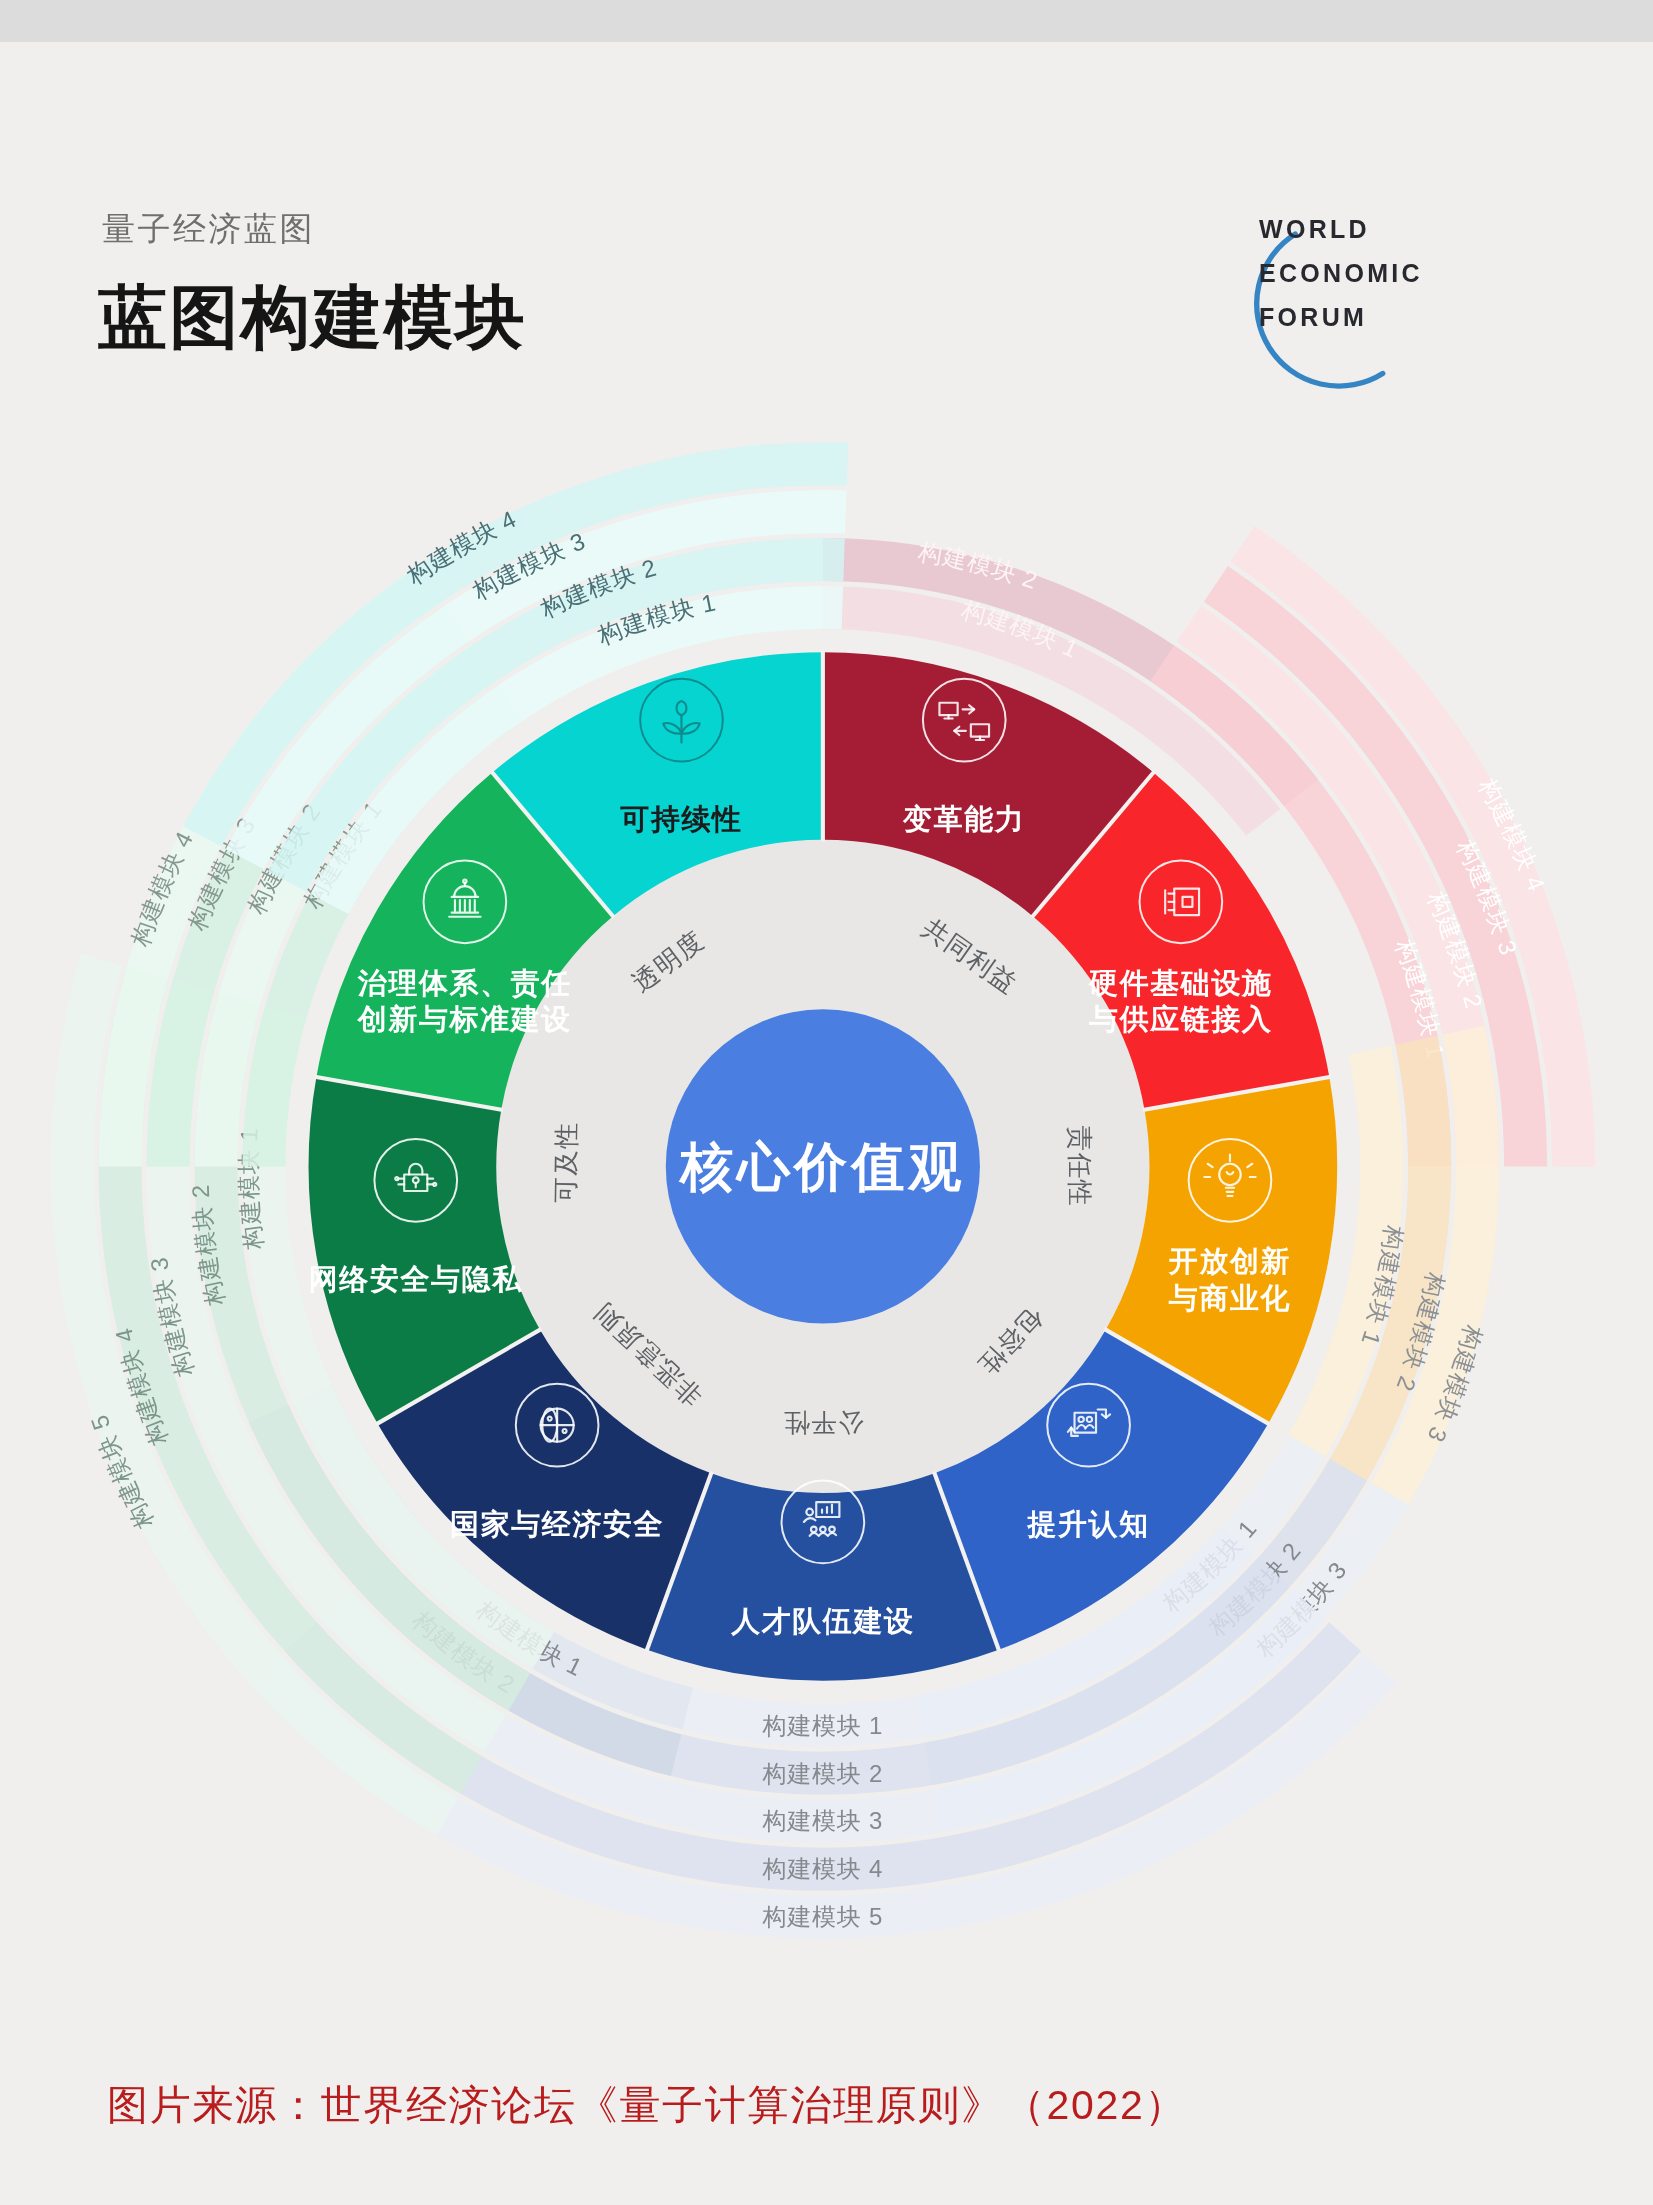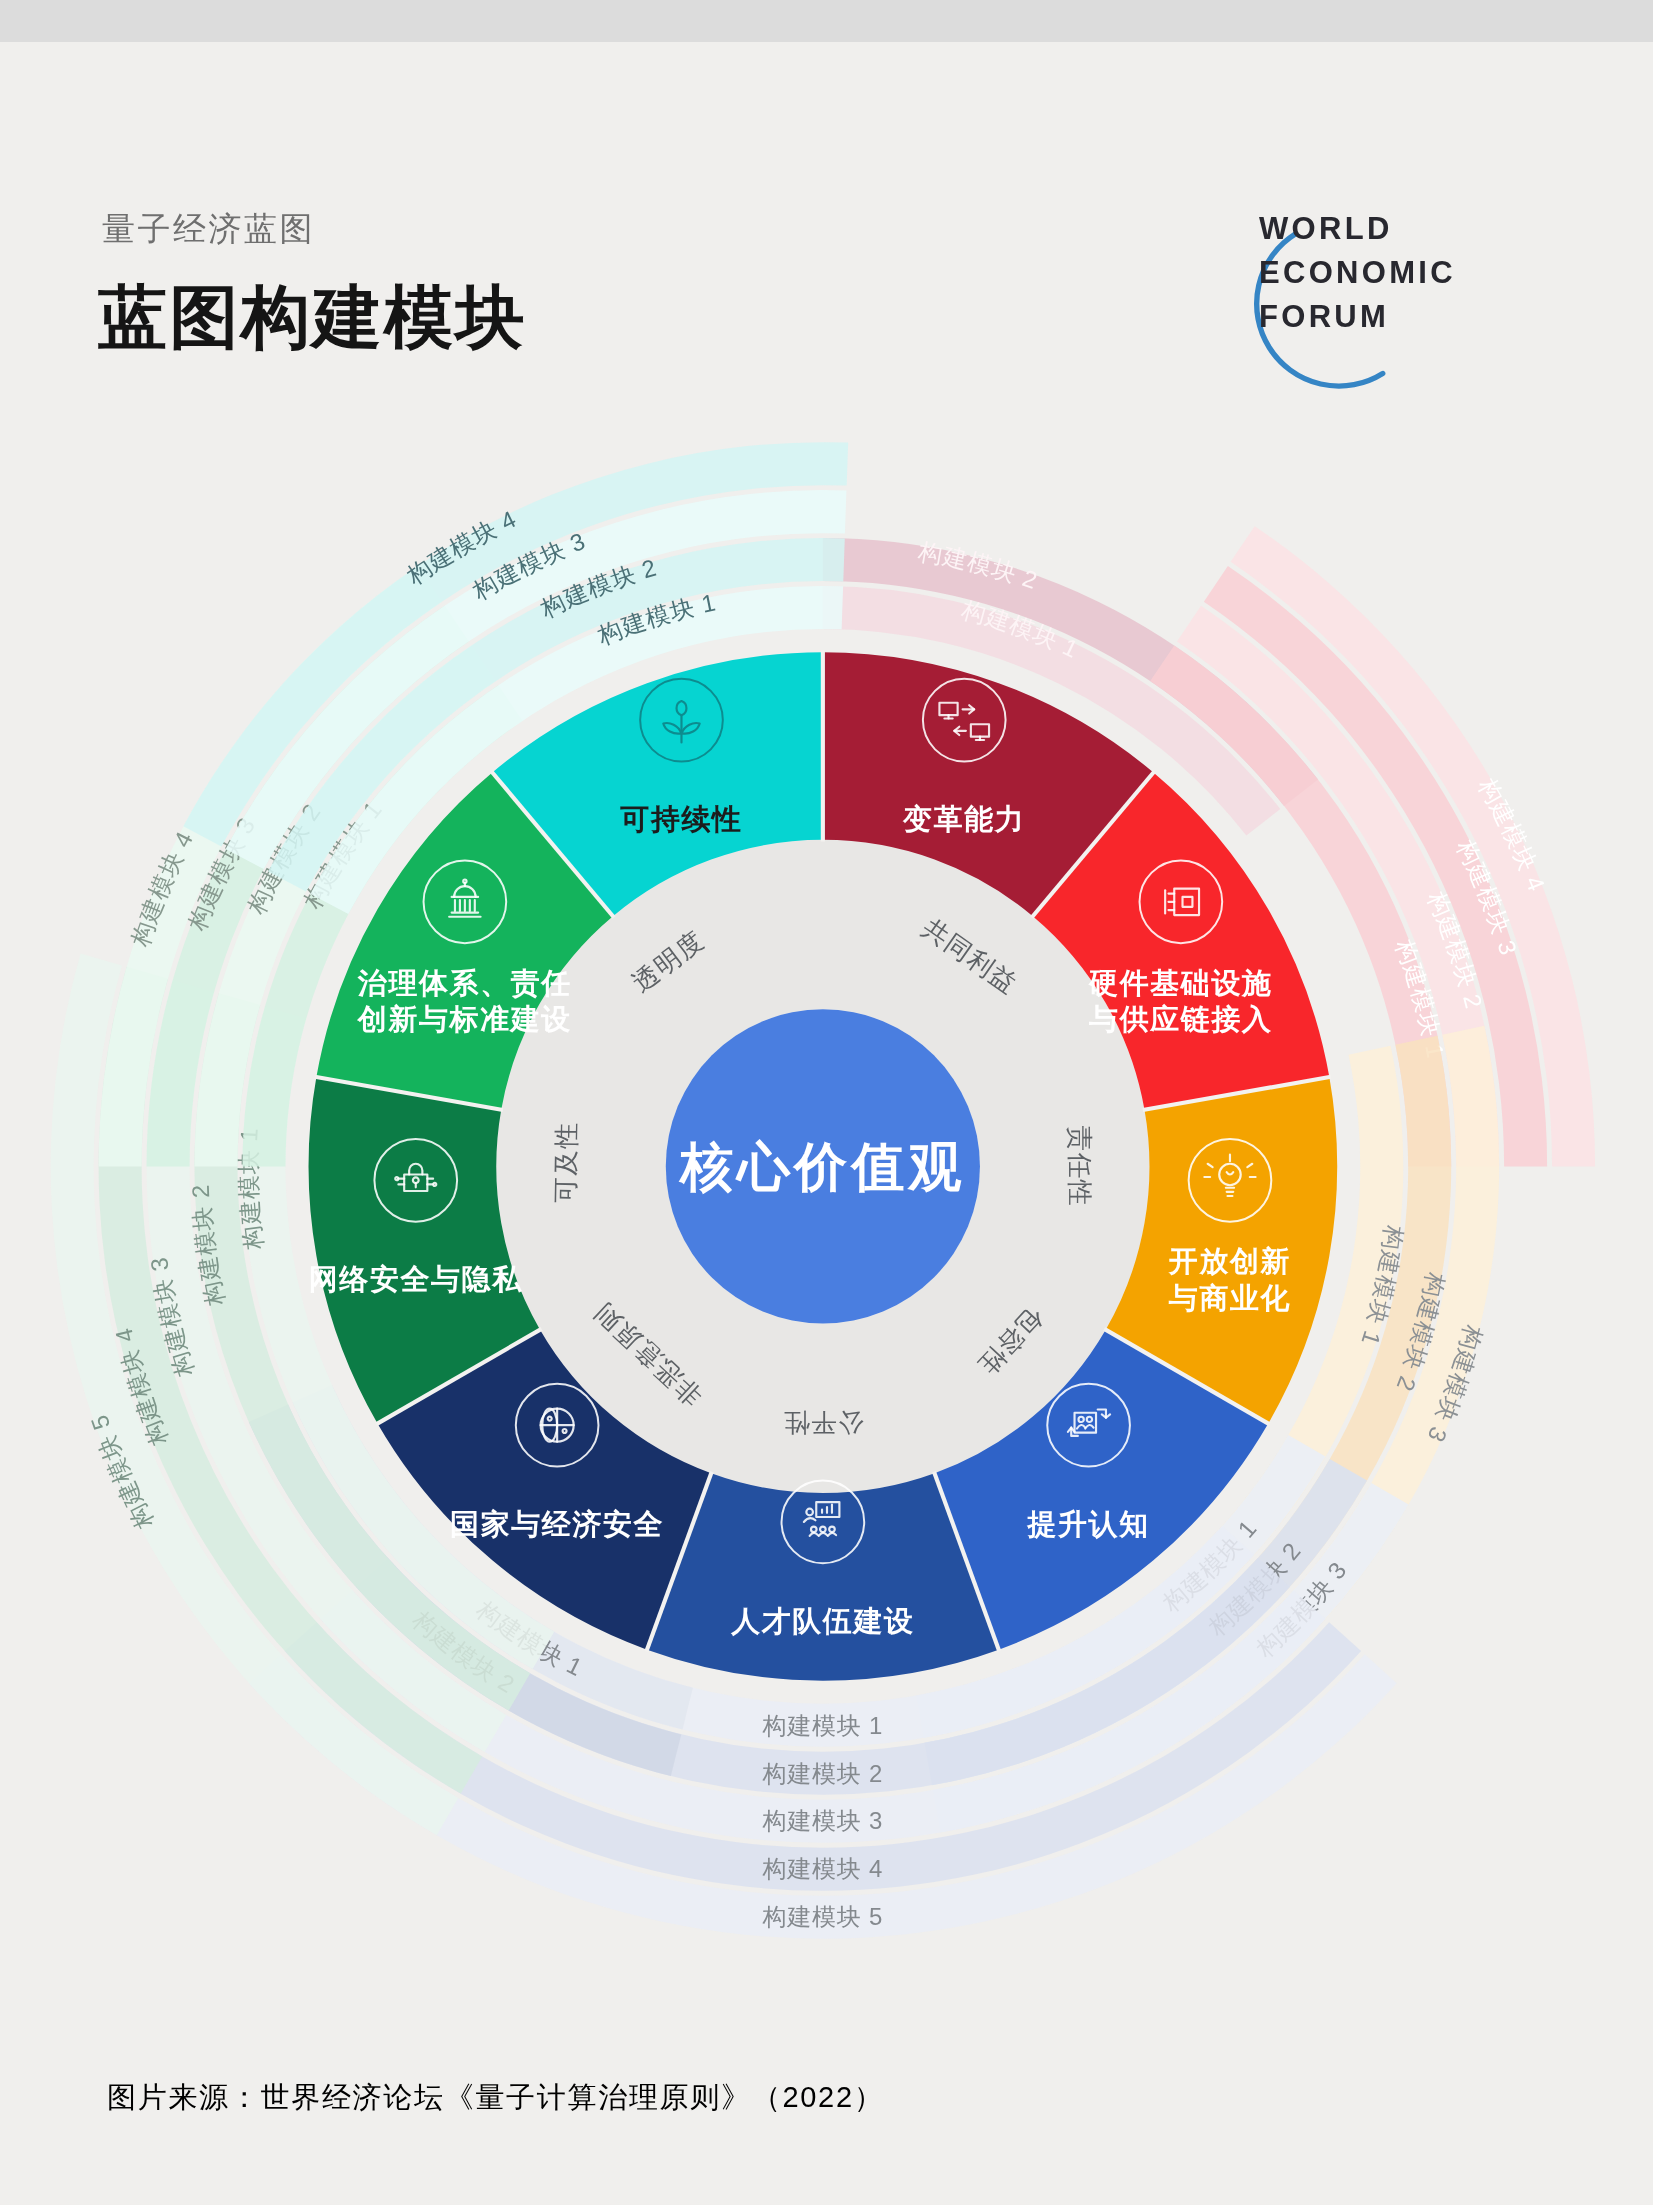--- a/index.html
+++ b/index.html
@@ -2,24 +2,24 @@
 <html style="font-size:13.2px"><head>
 <meta charset="utf-8">
 <style>
   html,body{margin:0;padding:0;background:#dcdcdc;}
   .page{position:relative;width:1654px;height:2205px;background:#f0efed;overflow:hidden;
         font-family:"Liberation Sans", sans-serif;margin-top:42px;}
   .eyebrow{position:absolute;left:102px;top:165px;font-size:33px;color:#6f6f6f;letter-spacing:2.5px;}
   .title{position:absolute;left:98px;top:230px;font-size:69px;font-weight:900;color:#151515;letter-spacing:2.5px;}
   .logo{position:absolute;left:1244px;top:157px;width:281px;height:198px;}
   .logo-lines{position:absolute;left:15px;top:8.3px;z-index:2;}
-  .logo-line{font-size:31px;font-weight:700;color:#28282f;letter-spacing:3.3px;line-height:44px;}
+  .logo-line{font-size:25px;font-weight:700;color:#28282f;letter-spacing:3.3px;line-height:44px;}
   .logo-arc{position:absolute;left:0;top:6.6px;z-index:1;}
   .wheel{position:absolute;left:0;top:0;}
-  .source{position:absolute;left:107px;top:2036px;font-size:29px;color:#000000;letter-spacing:1.7px;}
+  .source{position:absolute;left:107px;top:2036px;font-size:41px;color:#b91c1c;letter-spacing:1.7px;}
 </style>
 </head>
 <body>
 
 <div class="page">
   <div class="eyebrow">量子经济蓝图</div>
   <div class="title">蓝图构建模块</div>
 
   <div class="logo">
     <svg class="logo-arc" width="190" height="198" viewBox="0 0 230 240">

